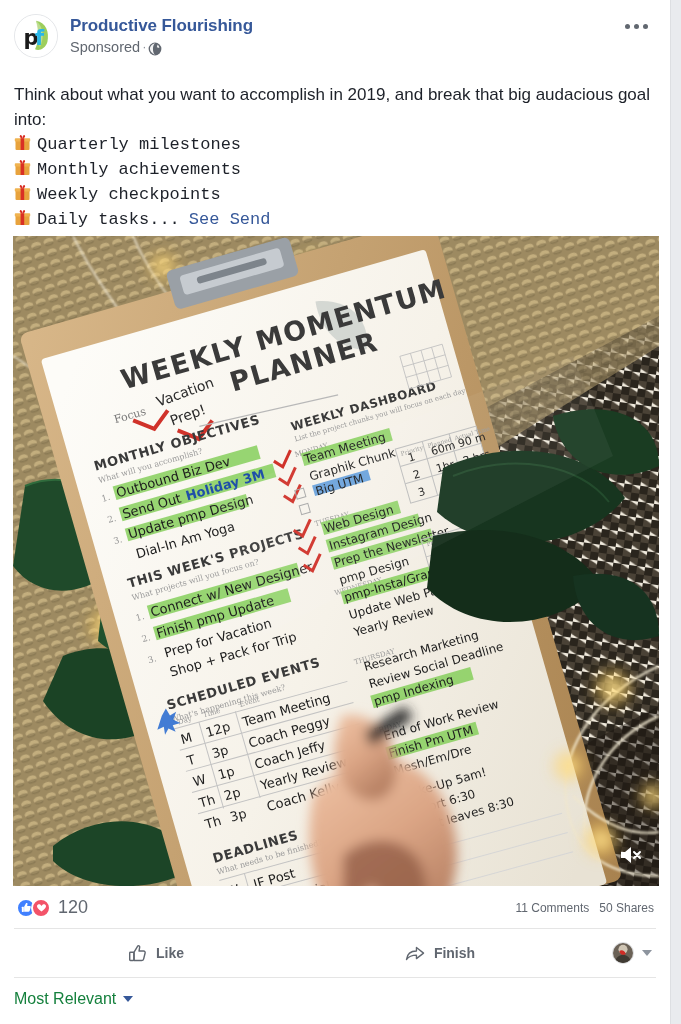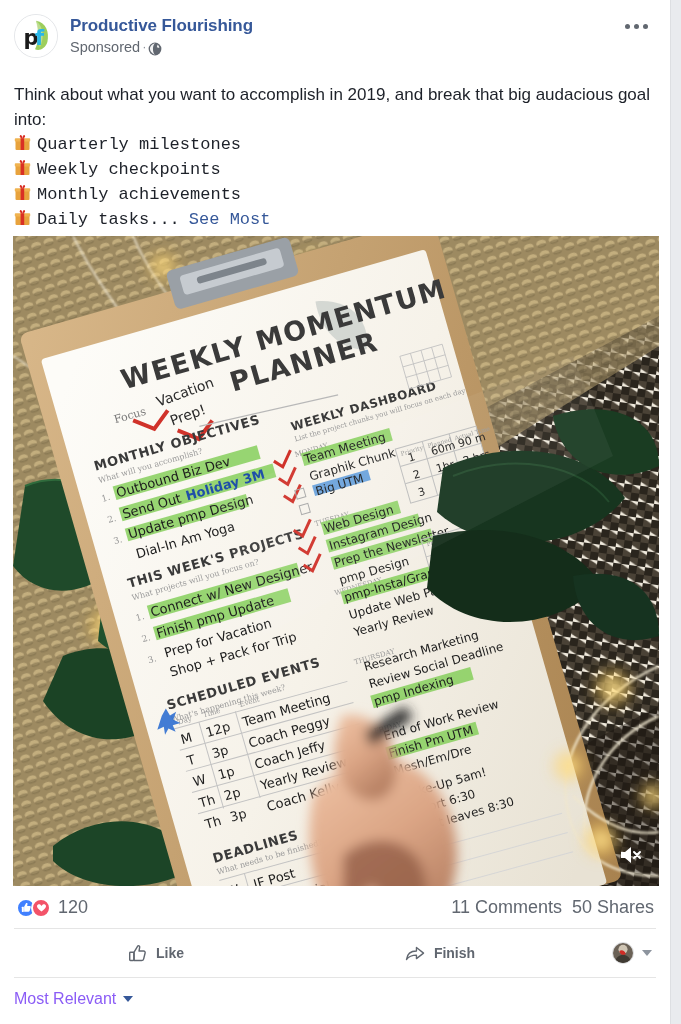--- a/index.html
+++ b/index.html
@@ -170,21 +170,21 @@
   .reax svg { display: block; }
   .reax-count {
     font-size: 18px;
     color: #616770;
     margin-left: 7px;
   }
   .counts-right {
     display: flex;
     align-items: flex-start;
     gap: 10px;
-    font-size: 18px;
+    font-size: 12px;
     color: #616770;
   }
   .counts-right span { cursor: pointer; }
 
   .hr {
     height: 1px;
     background: #e5e5e5;
     margin: 0 14px;
   }
 
@@ -240,21 +240,21 @@
     align-items: center;
   }
   .sort-control {
     display: flex;
     align-items: center;
     gap: 7px;
     cursor: pointer;
   }
   .sort-label {
     font-size: 16px;
-    color: #8b5cf6;
+    color: #15803d;
   }
   .sort-caret {
     width: 0; height: 0;
     border-left: 5px solid transparent;
     border-right: 5px solid transparent;
     border-top: 6px solid #365899;
   }
 </style>
 </head>
 <body>
@@ -321,48 +321,48 @@
       <div class="bullet-line">
         <span class="gift-emoji">
           <svg width="17" height="17" viewBox="0 0 17 17" xmlns="http://www.w3.org/2000/svg">
             <rect x="1.5" y="6.5" width="14" height="9.5" rx="1" fill="#e8a33d"></rect>
             <rect x="0.8" y="4.2" width="15.4" height="3.4" rx="0.8" fill="#f0b350"></rect>
             <rect x="6.6" y="4.2" width="3.6" height="11.8" fill="#d93025"></rect>
             <path d="M8.4 4.2 C6.2 4.2 5 2.6 6 1.4 C7 0.4 8.4 2 8.4 4.2 Z" fill="#d93025"></path>
             <path d="M8.4 4.2 C10.6 4.2 11.8 2.6 10.8 1.4 C9.8 0.4 8.4 2 8.4 4.2 Z" fill="#d93025"></path>
           </svg>
         </span>
-        <span>Weekly checkpoints</span>
+        <span>Monthly achievements</span>
       </div>
 
       <div class="bullet-line">
         <span class="gift-emoji">
           <svg width="17" height="17" viewBox="0 0 17 17" xmlns="http://www.w3.org/2000/svg">
             <rect x="1.5" y="6.5" width="14" height="9.5" rx="1" fill="#e8a33d"></rect>
             <rect x="0.8" y="4.2" width="15.4" height="3.4" rx="0.8" fill="#f0b350"></rect>
             <rect x="6.6" y="4.2" width="3.6" height="11.8" fill="#d93025"></rect>
             <path d="M8.4 4.2 C6.2 4.2 5 2.6 6 1.4 C7 0.4 8.4 2 8.4 4.2 Z" fill="#d93025"></path>
             <path d="M8.4 4.2 C10.6 4.2 11.8 2.6 10.8 1.4 C9.8 0.4 8.4 2 8.4 4.2 Z" fill="#d93025"></path>
           </svg>
         </span>
-        <span>Monthly achievements</span>
+        <span>Weekly checkpoints</span>
       </div>
 
       <div class="bullet-line">
         <span class="gift-emoji">
           <svg width="17" height="17" viewBox="0 0 17 17" xmlns="http://www.w3.org/2000/svg">
             <rect x="1.5" y="6.5" width="14" height="9.5" rx="1" fill="#e8a33d"></rect>
             <rect x="0.8" y="4.2" width="15.4" height="3.4" rx="0.8" fill="#f0b350"></rect>
             <rect x="6.6" y="4.2" width="3.6" height="11.8" fill="#d93025"></rect>
             <path d="M8.4 4.2 C6.2 4.2 5 2.6 6 1.4 C7 0.4 8.4 2 8.4 4.2 Z" fill="#d93025"></path>
             <path d="M8.4 4.2 C10.6 4.2 11.8 2.6 10.8 1.4 C9.8 0.4 8.4 2 8.4 4.2 Z" fill="#d93025"></path>
           </svg>
         </span>
         <span>Daily tasks...</span>
-        <span class="see-more">See Most</span>
+        <span class="see-more">See Send</span>
       </div>
     </div>
 
     <div class="media">
       <svg class="scene" viewBox="0 0 646 650" preserveAspectRatio="xMidYMid slice" xmlns="http://www.w3.org/2000/svg">
         <defs>
           <linearGradient id="basketG" x1="0" y1="0" x2="1" y2="1">
             <stop offset="0%" stop-color="#8a7a55"></stop>
             <stop offset="45%" stop-color="#b9a678"></stop>
             <stop offset="100%" stop-color="#6d6246"></stop>

